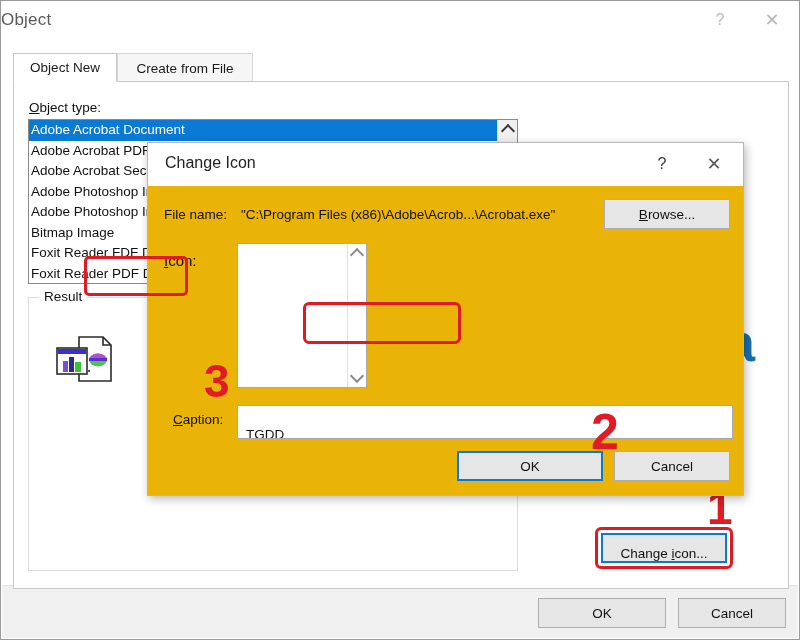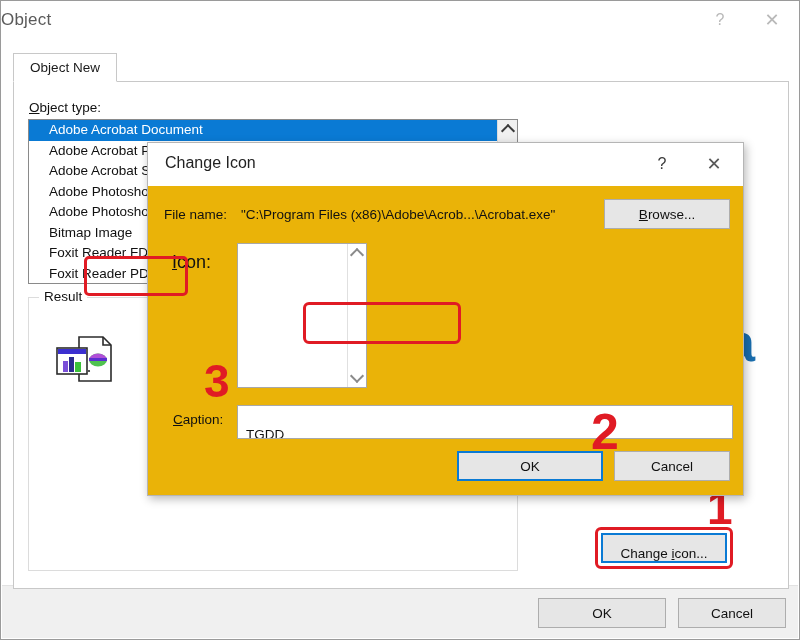--- a/index.html
+++ b/index.html
@@ -112,21 +112,21 @@
     width: 490px; height: 165px;
     background: #ffffff;
     border: 1px solid #8a8a8a;
     box-sizing: border-box;
     z-index: 2;
     overflow: hidden;
   }
   .list-item {
     height: 20.5px;
     line-height: 20.5px;
-    padding-left: 20px;
+    padding-left: 2px;
     font-size: 13.5px;
     color: #111;
     white-space: nowrap;
     cursor: default;
   }
   .list-item.selected {
     background: #0a7ad4;
     color: #ffffff;
   }
 
@@ -306,22 +306,22 @@
     border: 1px solid #adadad;
     box-sizing: border-box;
     display: flex; align-items: center; justify-content: center;
     font-size: 13.5px;
     color: #111;
     cursor: default;
   }
 
   #ci-icon-label {
     position: absolute;
-    left: 24px; top: 109px;
-    font-size: 18px;
+    left: 16px; top: 109px;
+    font-size: 15px;
     color: #111;
   }
   #ci-icon-listbox {
     position: absolute;
     left: 89px; top: 100px;
     width: 130px; height: 145px;
     background: #ffffff;
     border: 1px solid #a8a8a8;
     box-sizing: border-box;
   }
@@ -434,20 +434,21 @@
   <div id="object-titlebar">
     <span id="object-title-text">Object</span>
     <button class="titlebar-btn" id="object-help-btn">?</button>
     <button class="titlebar-btn" id="object-close-btn">✕</button>
   </div>
 
   <div id="tab-content"></div>
 
   <div id="tabstrip">
     <div class="tab selected" id="tab-create-new">Object New</div>
+    <div class="tab" id="tab-create-from-file">Create from File</div>
   </div>
 
   <div id="object-type-label"><span class="ul-char">O</span>bject type:</div>
 
   <div id="object-type-listbox">
     <div class="list-item selected">Adobe Acrobat Document</div>
     <div class="list-item">Adobe Acrobat PDFXML Document</div>
     <div class="list-item">Adobe Acrobat Security Settings Document</div>
     <div class="list-item">Adobe Photoshop Image</div>
     <div class="list-item">Adobe Photoshop Image 20.0</div>

